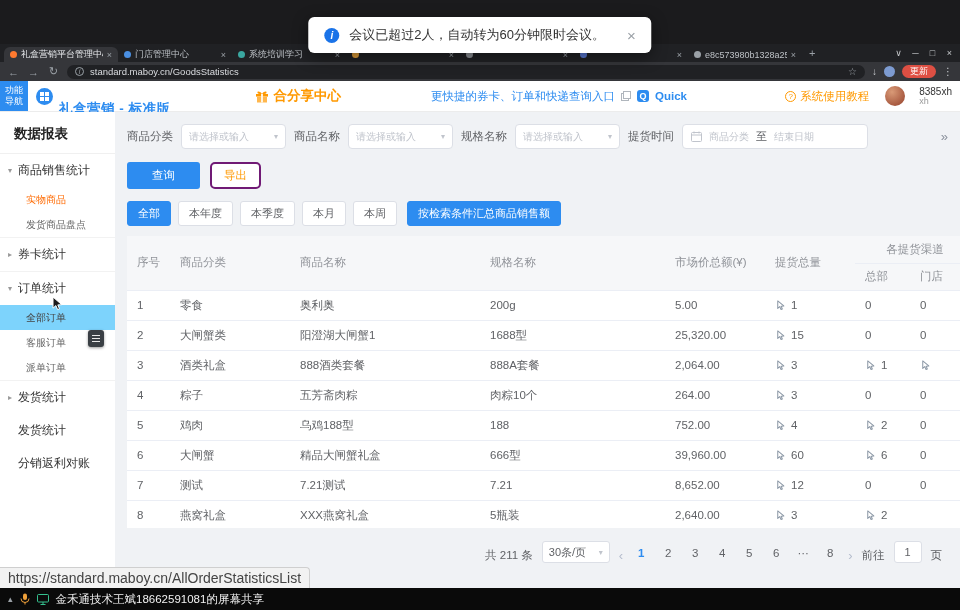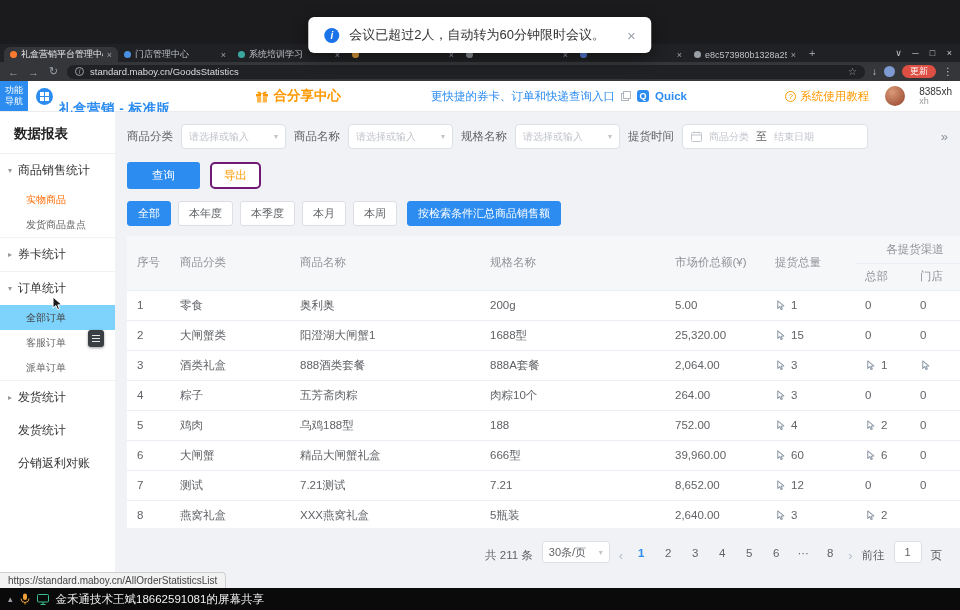--- a/index.html
+++ b/index.html
@@ -129,21 +129,21 @@
              display:flex; align-items:center; justify-content:space-between; padding:0 6px; font-size:11px; cursor:pointer; }
   .pg-arrow { color:#b4bccc; font-size:13px; cursor:pointer; }
   .pg-num { min-width:18px; height:20px; display:flex; align-items:center; justify-content:center; cursor:pointer; }
   .pg-num.active { color:#2d8cf0; font-weight:bold; }
   .goto-input { width:28px; height:22px; background:#fff; border:1px solid #dcdfe6; border-radius:3px;
                 display:flex; align-items:center; justify-content:center; font-size:11px; cursor:text; }
 
   
   .status-chip { position:absolute; left:0; bottom:22px; z-index:80; background:#f2f2f2;
                  border:1px solid #cfcfcf; border-left:0; border-bottom:0; border-radius:0 4px 0 0;
-                 font-size:10px; color:#444; padding:2px 8px; max-width:380px; white-space:nowrap; overflow:hidden; }
+                 font-size:14px; color:#444; padding:2px 8px; max-width:380px; white-space:nowrap; overflow:hidden; }
 
   
   .share-bar { position:absolute; left:0; bottom:0; width:100%; height:22px; z-index:90; background:#0a0a0a;
                display:flex; align-items:center; gap:7px; padding:0 8px; }
   .sb-chev { color:#9aa0a6; font-size:9px; }
   .share-text { color:#f2f2f2; font-size:11.5px; white-space:nowrap; }
 
   
   .float-widget { position:absolute; left:88px; top:330px; width:16px; height:17px; z-index:70;
                   background:#3a3f44; border-radius:3px; display:flex; align-items:center; justify-content:center;

